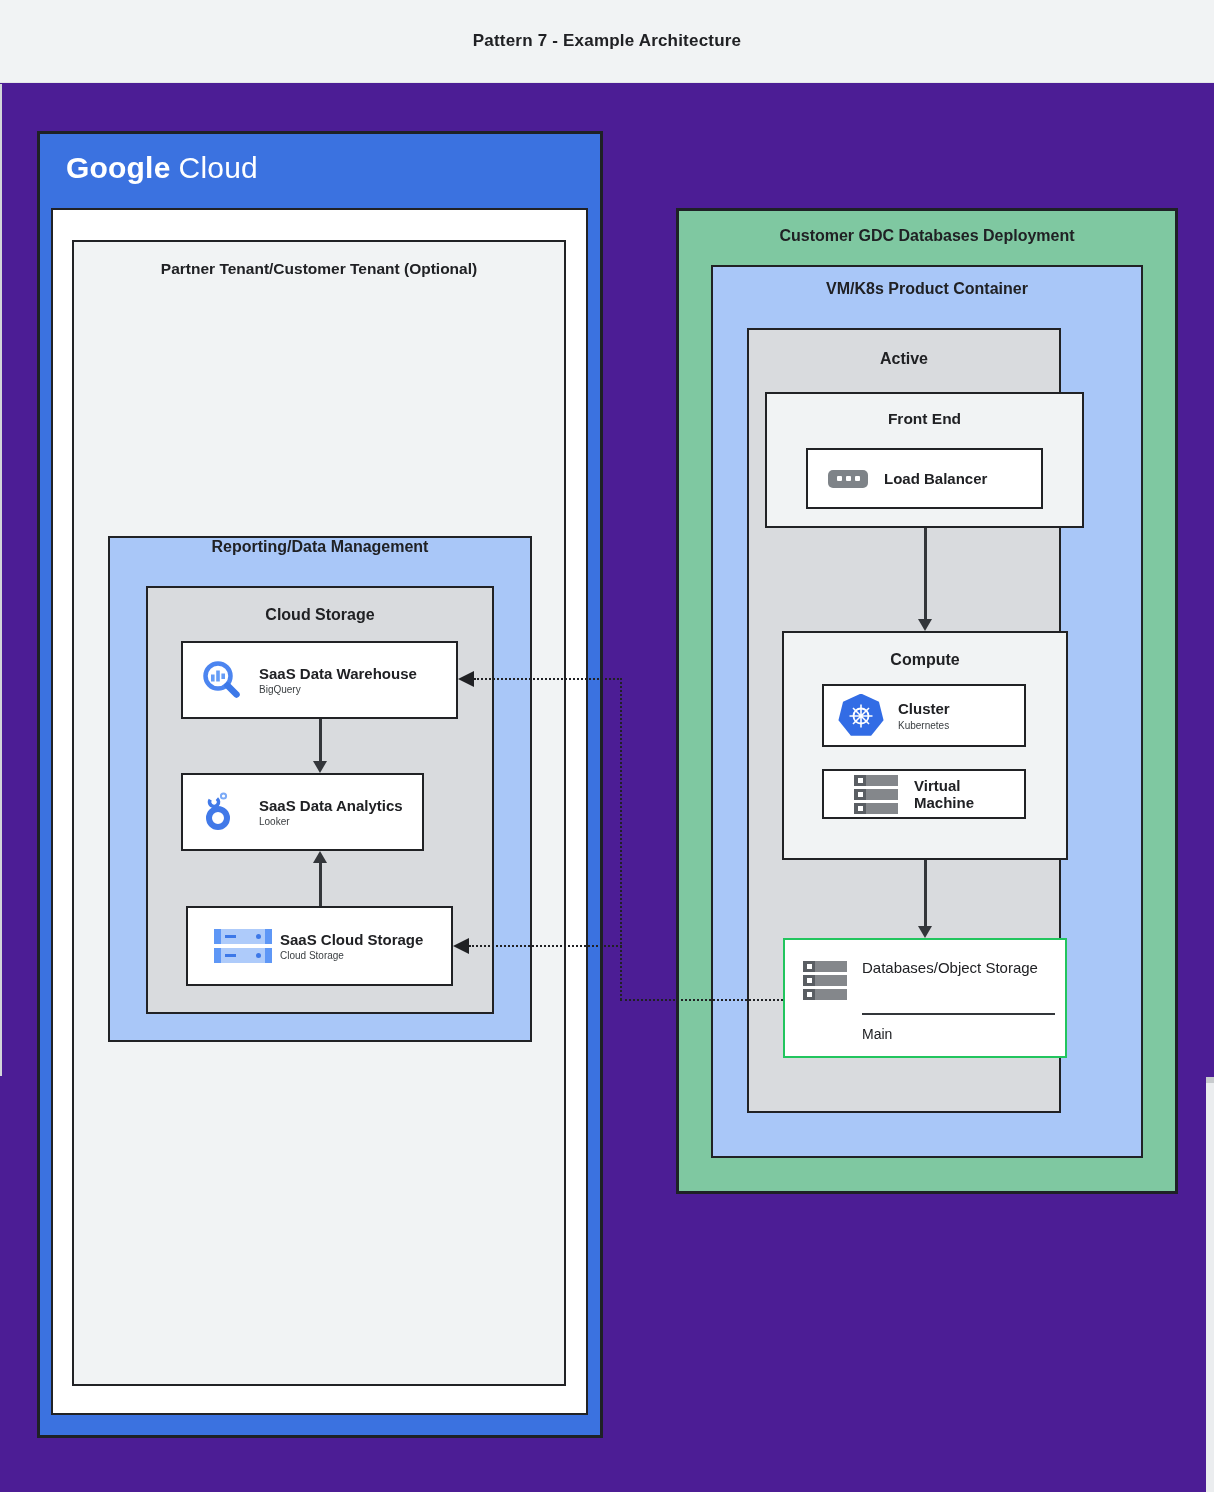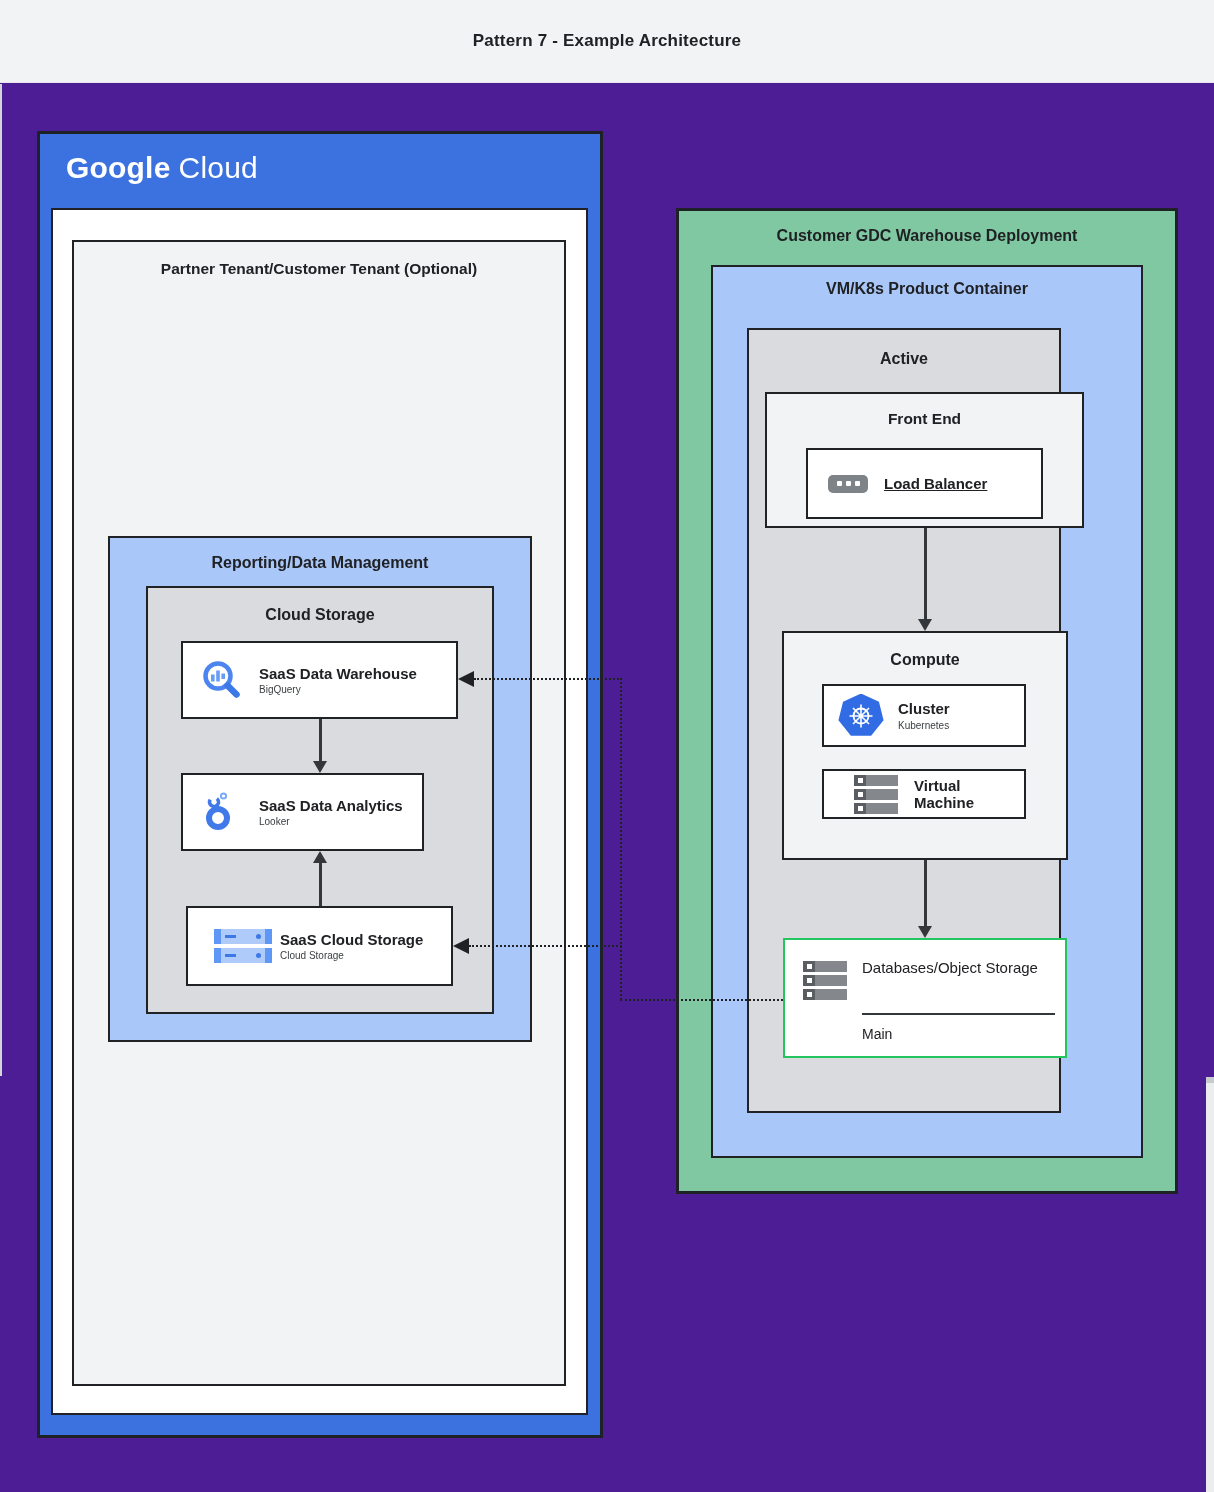--- a/index.html
+++ b/index.html
@@ -72,21 +72,21 @@
     </div>
   </div>
 
   <div class="abs cbox" style="left:51px;top:208px;width:537px;height:1207px;background:#ffffff;"></div>
 
   <div class="abs cbox" style="left:72px;top:240px;width:494px;height:1146px;background:#F1F3F4;">
     <div class="btitle" style="padding-top:18px;font-size:15.5px;">Partner Tenant/Customer Tenant (Optional)</div>
   </div>
 
   <div class="abs cbox" style="left:108px;top:536px;width:424px;height:506px;background:#A9C7F8;">
-    <div class="btitle" style="padding-top:16px;">Reporting/Data Management</div>
+    <div class="btitle" style="">Reporting/Data Management</div>
   </div>
 
   <div class="abs cbox" style="left:146px;top:586px;width:348px;height:428px;background:#D9DBDE;">
     <div class="btitle" style="padding-top:18px;">Cloud Storage</div>
   </div>
 
   <div class="abs card" style="left:181px;top:641px;width:277px;height:78px;padding-left:16px;">
     <div style="width:46px;margin-right:14px;display:flex;justify-content:center;">
       <svg width="44" height="44" viewBox="0 0 44 44">
         <circle cx="18" cy="18" r="12.5" fill="#ffffff" stroke="#4C85F0" stroke-width="4.5"></circle>
@@ -134,35 +134,35 @@
       <div class="t2">Cloud Storage</div>
     </div>
   </div>
 
   <div class="abs vline" style="left:319px;top:719px;height:43px;"></div>
   <div class="abs head-down" style="left:313px;top:761px;"></div>
   <div class="abs head-up" style="left:313px;top:851px;"></div>
   <div class="abs vline" style="left:319px;top:862px;height:44px;"></div>
 
   <div class="abs cbox-thick" style="left:676px;top:208px;width:502px;height:986px;background:#7FC8A1;">
-    <div class="btitle" style="padding-top:16px;">Customer GDC Warehouse Deployment</div>
+    <div class="btitle" style="padding-top:16px;">Customer GDC Databases Deployment</div>
   </div>
 
   <div class="abs cbox" style="left:711px;top:265px;width:432px;height:893px;background:#A9C7F8;">
     <div class="btitle" style="padding-top:13px;">VM/K8s Product Container</div>
   </div>
 
   <div class="abs cbox" style="left:747px;top:328px;width:314px;height:785px;background:#D9DBDE;">
     <div class="btitle" style="padding-top:20px;">Active</div>
   </div>
 
   <div class="abs cbox" style="left:765px;top:392px;width:319px;height:136px;background:#F1F3F4;">
     <div class="btitle" style="padding-top:16px;font-size:15.5px;">Front End</div>
   </div>
-  <div class="abs card" style="left:806px;top:448px;width:237px;height:71px;padding-left:20px;text-decoration:underline;">
+  <div class="abs card" style="left:806px;top:448px;width:237px;height:61px;padding-left:20px;">
     <div class="lb-icon" style="margin-right:16px;">
       <i></i>
         <i></i>
         <i></i>
     </div>
     <div class="t1">Load Balancer</div>
   </div>
 
   <div class="abs vline" style="left:924px;top:528px;height:92px;"></div>
   <div class="abs head-down" style="left:918px;top:619px;"></div>

